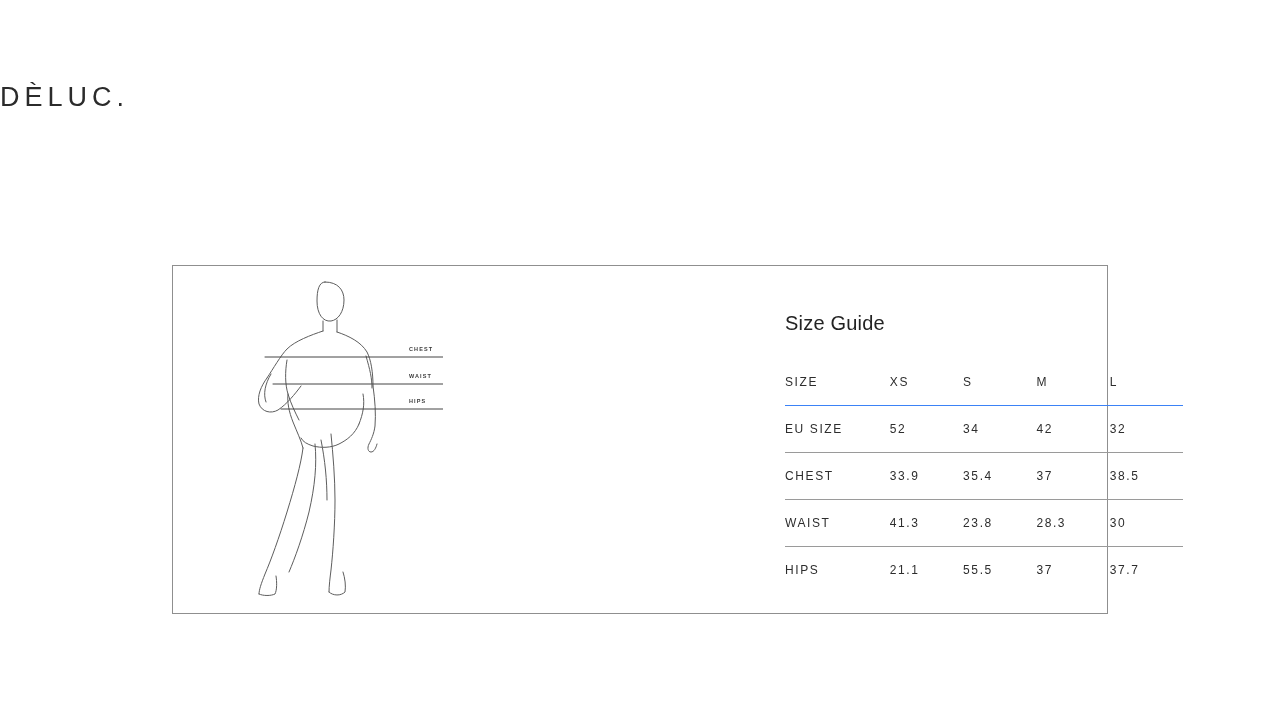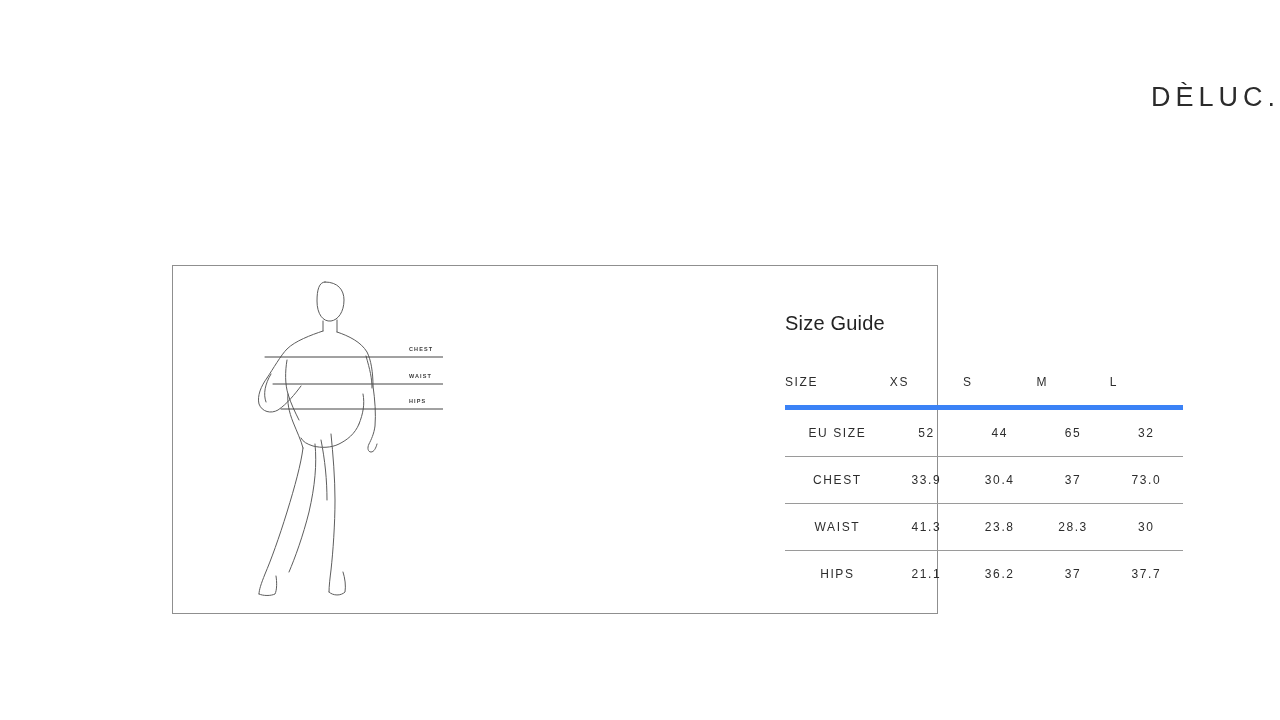--- a/index.html
+++ b/index.html
@@ -15,33 +15,33 @@
     position: relative;
     overflow: hidden;
   }
 
   
   .brand {
     position: absolute;
     top: 82px;
     left: 0;
     width: 1280px;
-    text-align: right;
+    text-align: left;
     font-size: 27px;
     letter-spacing: 5px;
     color: #2b2b2b;
     font-weight: 400;
   }
 
   
   .card {
     position: absolute;
     left: 172px;
     top: 265px;
-    width: 766px;
+    width: 936px;
     height: 349px;
     border: 1px solid #8f8f8f;
     box-sizing: border-box;
   }
 
   
   .figure-panel {
     position: absolute;
     left: 0;
     top: 0;
@@ -94,25 +94,24 @@
   table.size-table th,
   table.size-table td {
     text-align: left;
     font-weight: 400;
     padding: 0;
     height: 46px;
     vertical-align: middle;
     white-space: nowrap;
   }
   table.size-table thead th {
-    border-bottom: 5px solid #3b82f6;
+    border-bottom: 1px solid #3b82f6;
   }
   table.size-table tbody td {
     border-bottom: 1px solid #9a9a9a;
-    text-align: center;
   }
   table.size-table tbody tr:last-child td {
     border-bottom: none;
   }
   .col-label { width: 112px; }
   .col-val   { width: 80px; }
 </style>
 </head>
 <body>
 
@@ -172,42 +171,42 @@
           <th class="col-val">XS</th>
           <th class="col-val">S</th>
           <th class="col-val">M</th>
           <th class="col-val">L</th>
         </tr>
       </thead>
       <tbody>
         <tr>
           <td class="col-label">EU SIZE</td>
           <td class="col-val">52</td>
-          <td class="col-val">44</td>
-          <td class="col-val">65</td>
+          <td class="col-val">34</td>
+          <td class="col-val">42</td>
           <td class="col-val">32</td>
         </tr>
         <tr>
           <td class="col-label">CHEST</td>
           <td class="col-val">33.9</td>
-          <td class="col-val">30.4</td>
+          <td class="col-val">35.4</td>
           <td class="col-val">37</td>
-          <td class="col-val">73.0</td>
+          <td class="col-val">38.5</td>
         </tr>
         <tr>
           <td class="col-label">WAIST</td>
           <td class="col-val">41.3</td>
           <td class="col-val">23.8</td>
           <td class="col-val">28.3</td>
           <td class="col-val">30</td>
         </tr>
         <tr>
           <td class="col-label">HIPS</td>
           <td class="col-val">21.1</td>
-          <td class="col-val">36.2</td>
+          <td class="col-val">55.5</td>
           <td class="col-val">37</td>
           <td class="col-val">37.7</td>
         </tr>
       </tbody>
     </table>
   </div>
 
 </div>
 
 </body></html>

